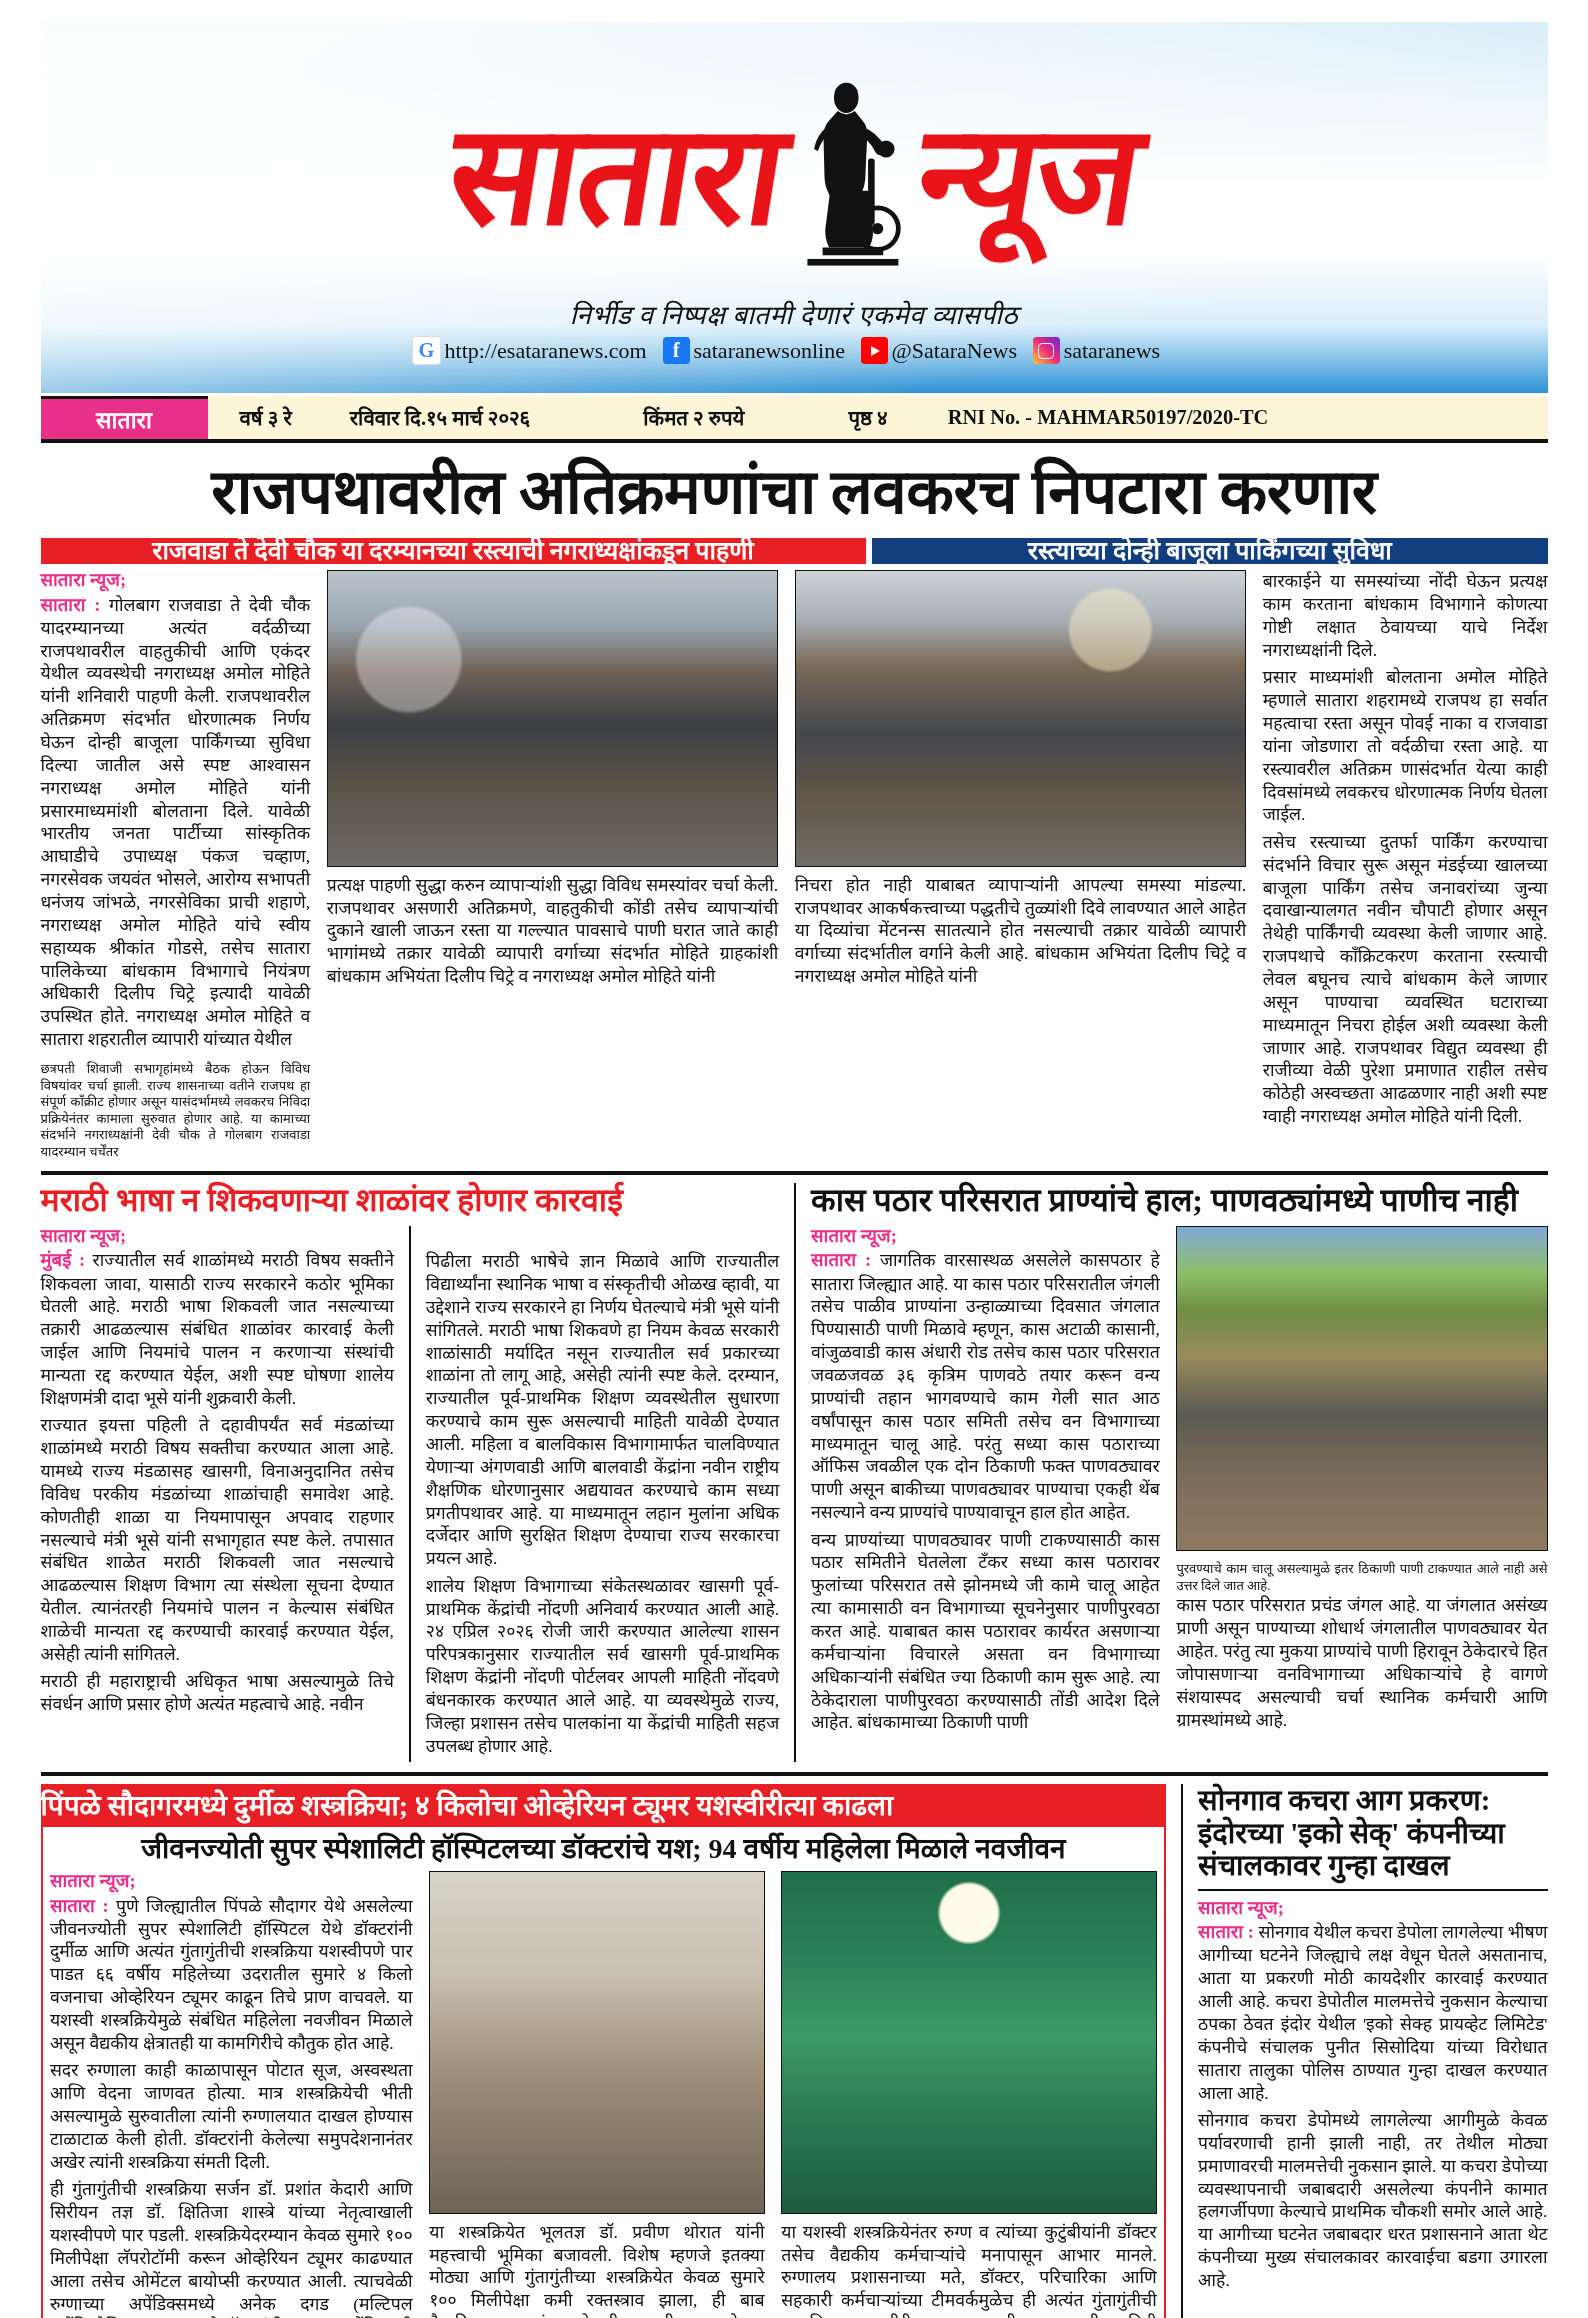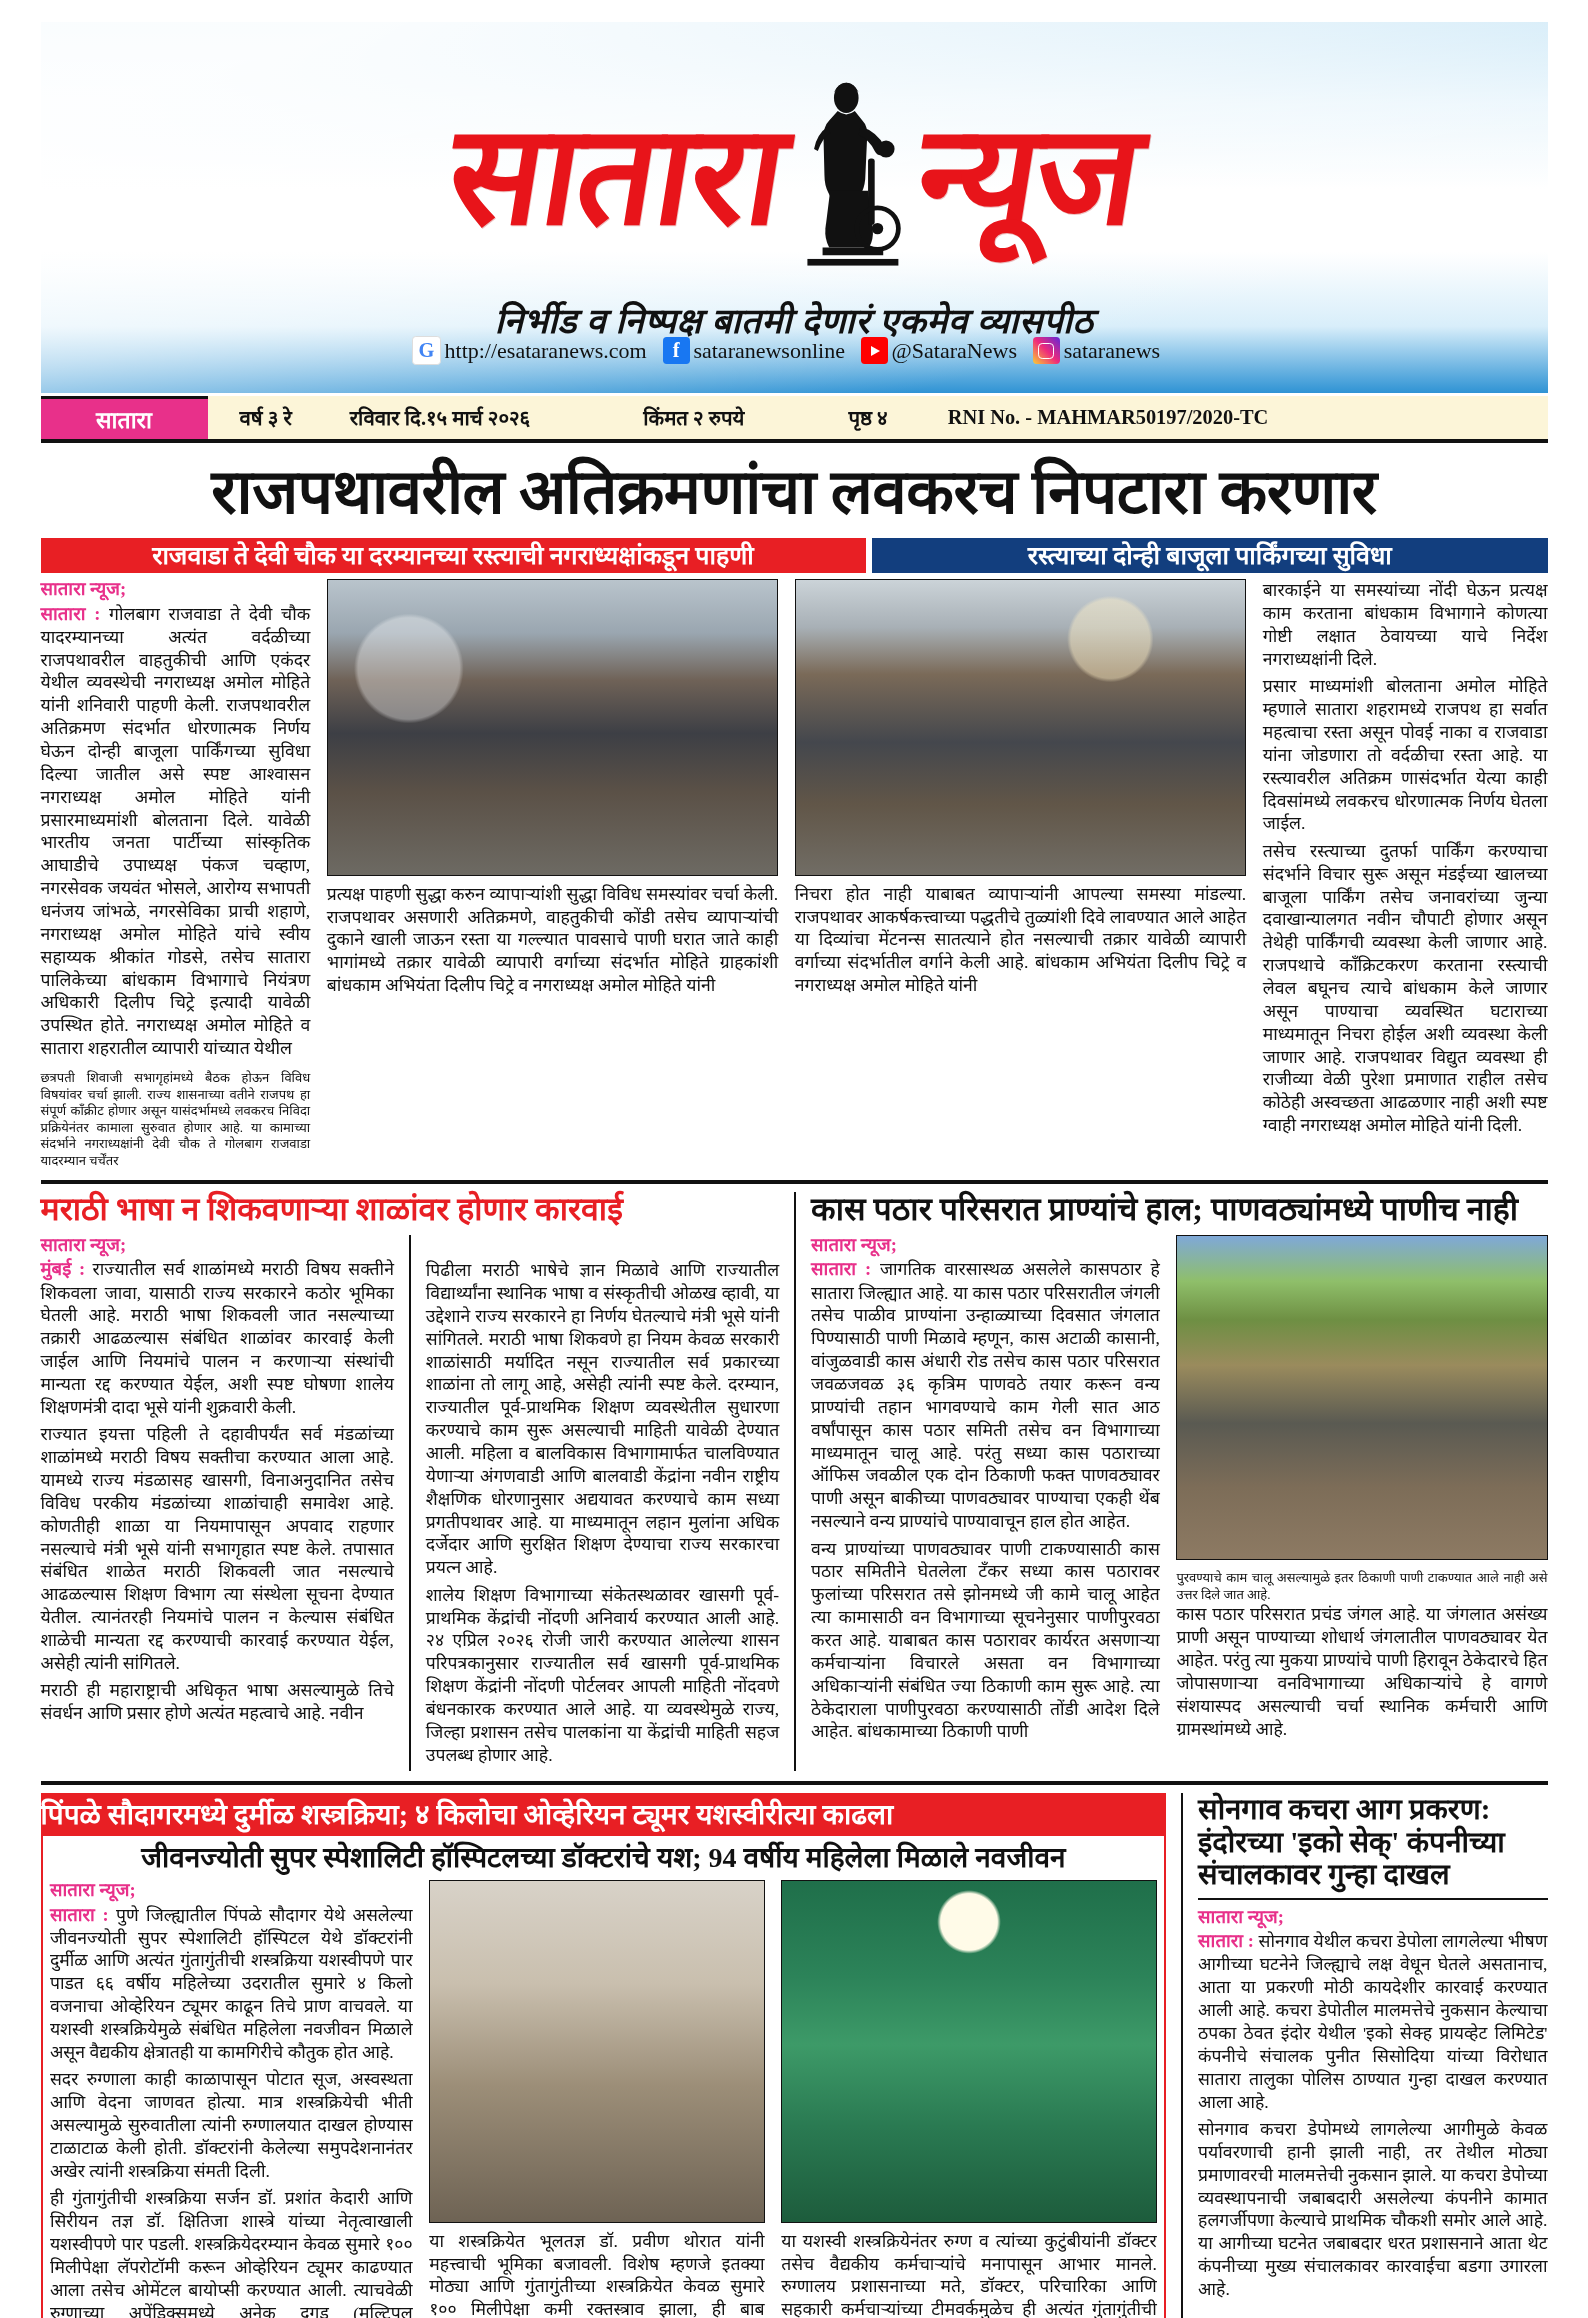--- a/index.html
+++ b/index.html
@@ -32,21 +32,21 @@
   }
   .logo-word.left{margin-right:10.2px;}
   .logo-word.right{margin-left:10.2px;}
   .statue{
     width:116px;height:199px;position:relative;flex:0 0 auto;
   }
   .statue svg{display:block;width:100%;height:100%;}
 
   .tagline{
     position:absolute;left:0;right:0;top:274px;text-align:center;
-    font-size:35px;font-weight:bold;color:#111;
+    font-size:26px;font-weight:normal;color:#111;
     font-family:"Liberation Serif", serif;
     font-style:italic;
     letter-spacing:0.5px;
   }
   .socials{
     position:absolute;left:0;right:0;top:314px;
     display:flex;align-items:center;justify-content:center;gap:0px;
     font-size:23px;font-family:"Liberation Serif", serif;color:#111;
   }
   .soc{display:flex;align-items:center;margin-right:16px;}
@@ -87,21 +87,21 @@
     padding:16px 0 12px 0;line-height:1.08;
     letter-spacing:-0.5px;
   }
 
   
   .subbars{margin:0 auto;width:1507px;display:flex;gap:6.5px;}
   .subbar{
     color:#fff;font-weight:bold;font-size:25px;
     font-family:"Liberation Serif",serif;
     display:flex;align-items:center;justify-content:center;
-    height:35px;text-align:center;line-height:1;
+    height:26px;text-align:center;line-height:1;
   }
   .subbar.red{background:#e81f24;flex:0 0 825px;}
   .subbar.blue{background:#123e7e;flex:1;}
 
   
   .section{margin:0 auto;width:1507px;}
   .cols{display:flex;}
   .col{padding:0 8.3px;box-sizing:border-box;}
   .col:first-child{padding-left:0;}
   .col:last-child{padding-right:0;}

